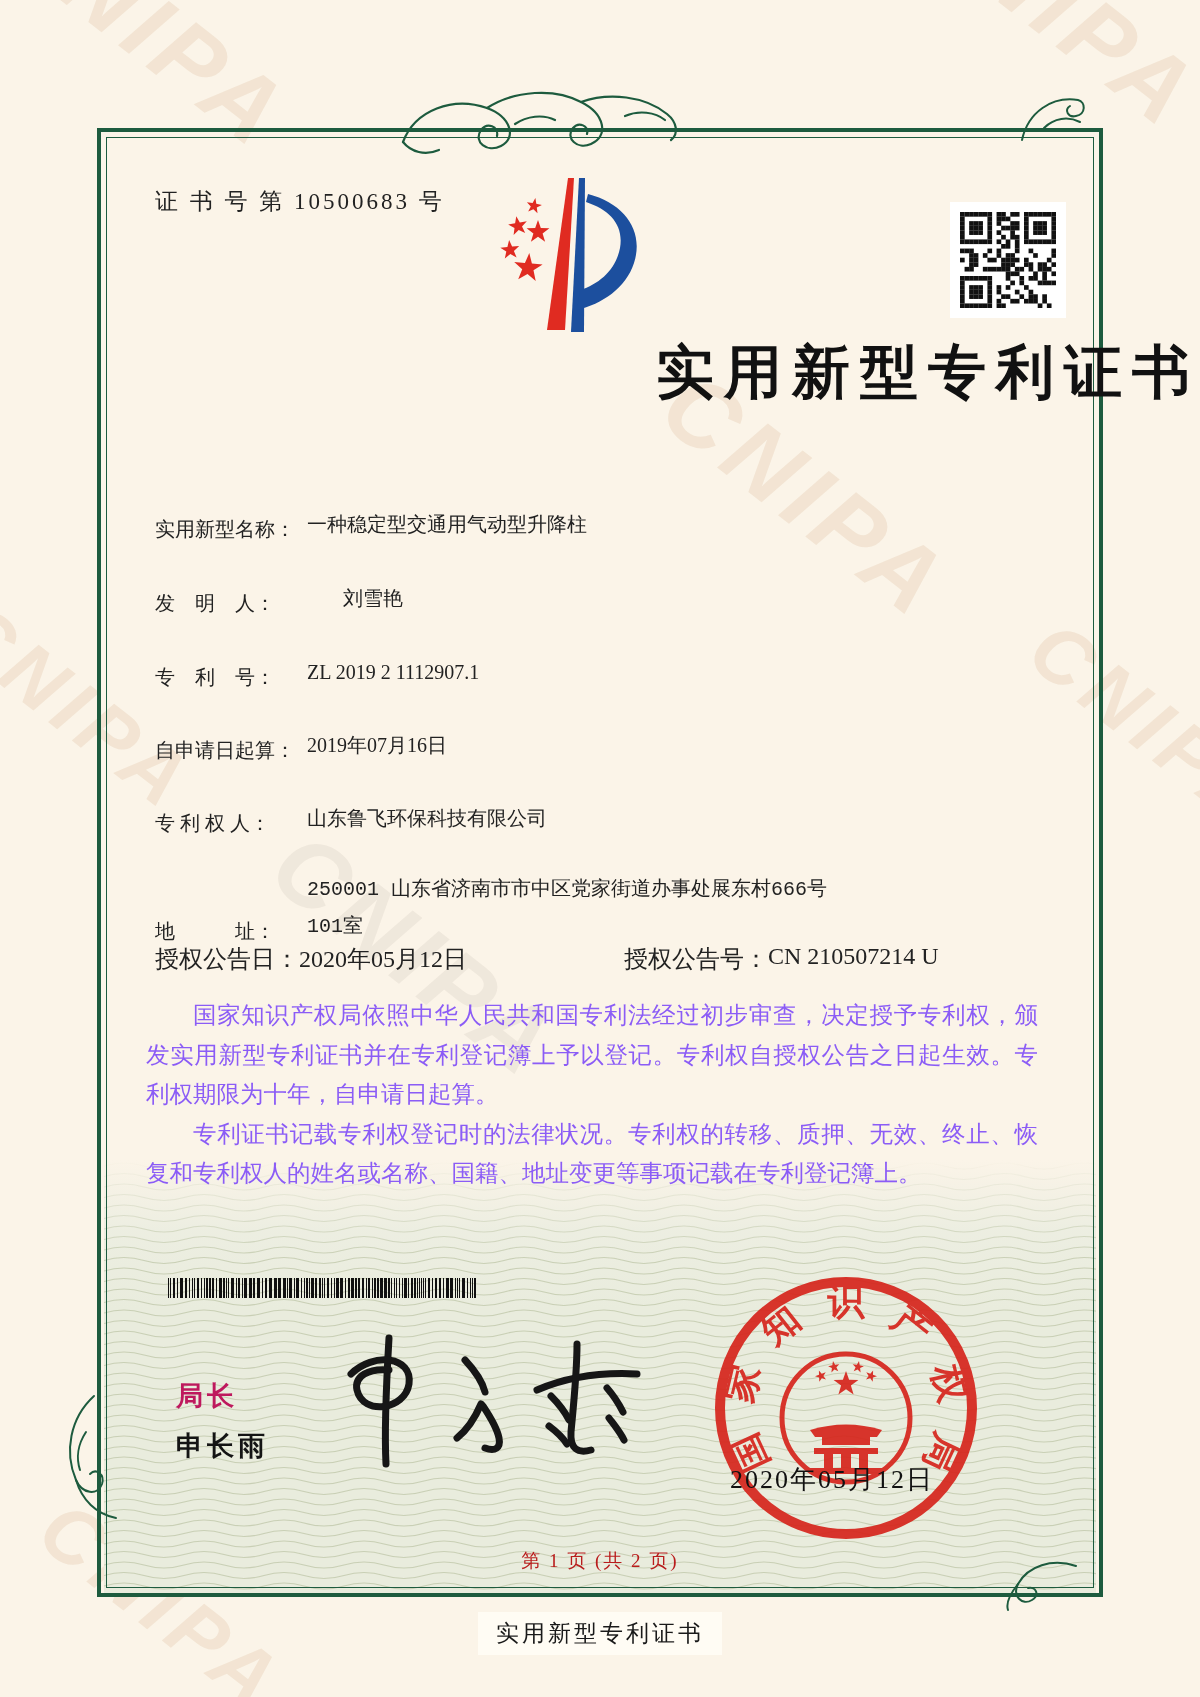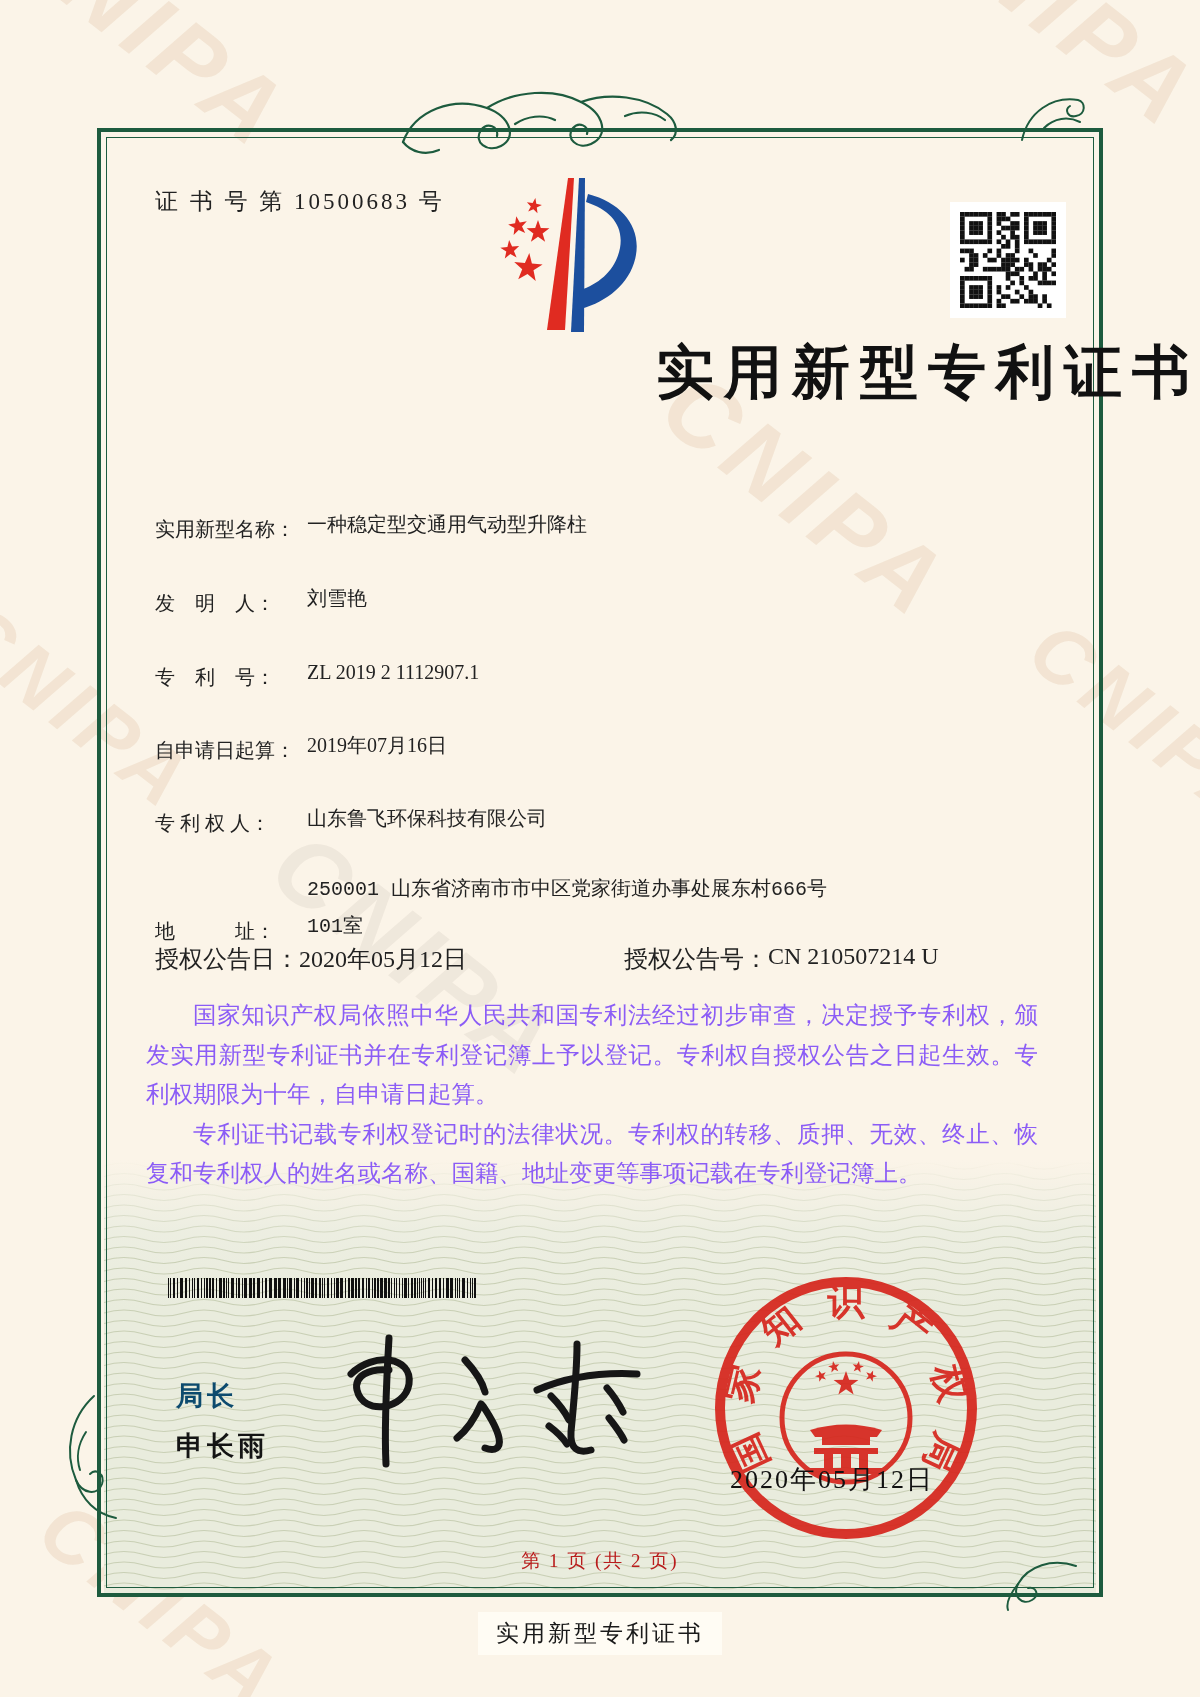--- a/index.html
+++ b/index.html
@@ -75,21 +75,21 @@
   
   .paras{position:absolute;left:146px;top:996px;width:892px;z-index:4;
          font-size:23.5px;line-height:39.5px;text-align:justify;color:#8b5cf6;}
   .paras p{margin:0;text-indent:2em;}
 
   
   .barcode{position:absolute;left:168px;top:1278px;width:312px;height:20px;z-index:4;}
   .director-label{
     position:absolute;left:176px;top:1378px;z-index:4;
     font-family:"Liberation Sans","DejaVu Sans",sans-serif;
-    font-weight:bold;font-size:27px;color:#0c4a6e;letter-spacing:4px;
+    font-weight:bold;font-size:27px;color:#be185d;letter-spacing:4px;
   }
   .director-name{
     position:absolute;left:176px;top:1428px;z-index:4;
     font-family:"Liberation Sans","DejaVu Sans",sans-serif;
     font-weight:bold;font-size:27px;color:#141414;letter-spacing:4px;
   }
   .signature{position:absolute;left:315px;top:1330px;width:340px;height:160px;z-index:4;}
 
   .seal{position:absolute;left:710px;top:1272px;width:272px;height:272px;z-index:5;opacity:0.92;}
   .seal-date{
@@ -444,21 +444,21 @@
         <rect x="27.428571428571427" y="91.42857142857142" width="4.671428571428571" height="4.671428571428571" fill="#111"></rect>
       </svg>
   </div>
 
   <div class="title">实用新型专利证书</div>
 
   <div class="field" style="top:506px;">
     <span class="lbl">实用新型名称：</span>
     <span class="val">一种稳定型交通用气动型升降柱</span>
   </div>
-  <div class="field" style="top:580px;">
+  <div class="field" style="top:580px;gap:36px;">
     <span class="lbl">发　明　人：</span>
     <span class="val">刘雪艳</span>
   </div>
   <div class="field" style="top:654px;">
     <span class="lbl">专　利　号：</span>
     <span class="val">ZL 2019 2 1112907.1</span>
   </div>
   <div class="field" style="top:727px;">
     <span class="lbl">自申请日起算：</span>
     <span class="val">2019年07月16日</span>

